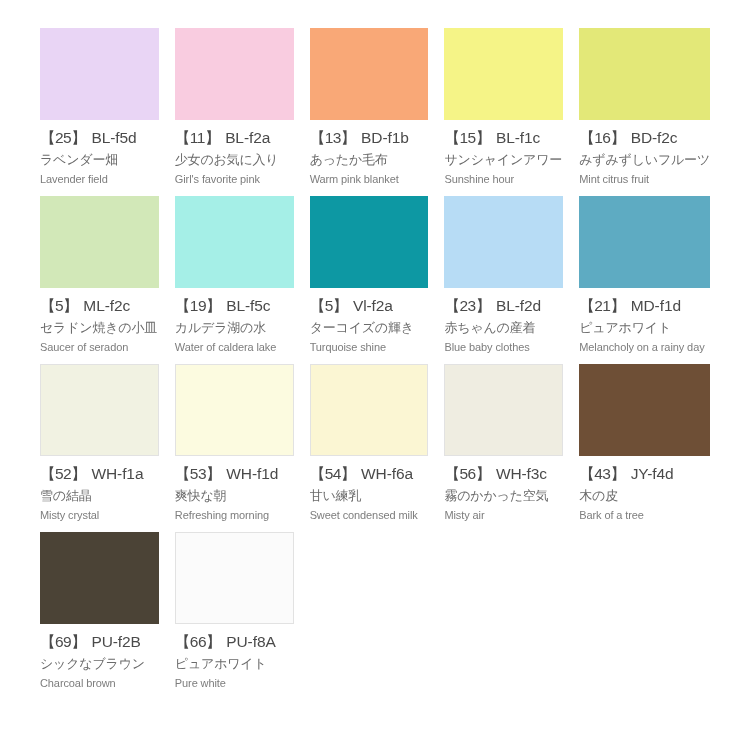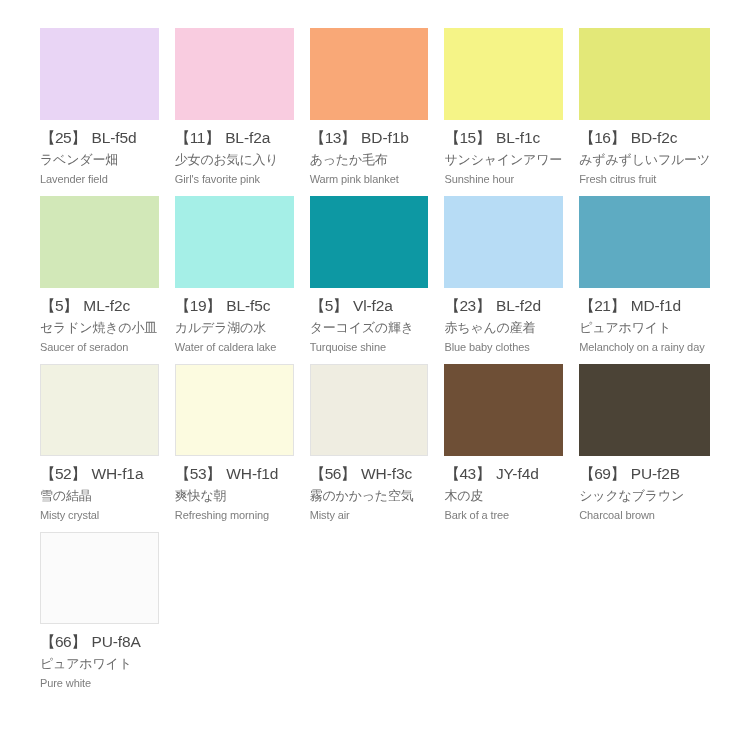--- a/index.html
+++ b/index.html
@@ -106,21 +106,21 @@
     <div class="swatch-cell">
       <div class="swatch-chip" style="background-color: rgb(245, 244, 135);"></div>
       <div class="swatch-code"><span class="code-num">【15】</span> <span class="code-id">BL-f1c</span></div>
       <div class="swatch-jp">サンシャインアワー</div>
       <div class="swatch-en">Sunshine hour</div>
     </div>
     <div class="swatch-cell">
       <div class="swatch-chip" style="background-color: rgb(227, 232, 120);"></div>
       <div class="swatch-code"><span class="code-num">【16】</span> <span class="code-id">BD-f2c</span></div>
       <div class="swatch-jp">みずみずしいフルーツ</div>
-      <div class="swatch-en">Fresh citrus fruit</div>
+      <div class="swatch-en">Mint citrus fruit</div>
     </div>
     <div class="swatch-cell">
       <div class="swatch-chip" style="background-color: rgb(210, 232, 184);"></div>
       <div class="swatch-code"><span class="code-num">【5】</span> <span class="code-id">ML-f2c</span></div>
       <div class="swatch-jp">セラドン焼きの小皿</div>
       <div class="swatch-en">Saucer of seradon</div>
     </div>
     <div class="swatch-cell">
       <div class="swatch-chip" style="background-color: rgb(165, 239, 231);"></div>
       <div class="swatch-code"><span class="code-num">【19】</span> <span class="code-id">BL-f5c</span></div>
@@ -151,20 +151,26 @@
       <div class="swatch-jp">雪の結晶</div>
       <div class="swatch-en">Misty crystal</div>
     </div>
     <div class="swatch-cell">
       <div class="swatch-chip chip-bordered" style="background-color: rgb(252, 251, 224);"></div>
       <div class="swatch-code"><span class="code-num">【53】</span> <span class="code-id">WH-f1d</span></div>
       <div class="swatch-jp">爽快な朝</div>
       <div class="swatch-en">Refreshing morning</div>
     </div>
     <div class="swatch-cell">
+      <div class="swatch-chip chip-bordered" style="background-color: rgb(251, 246, 211);"></div>
+      <div class="swatch-code"><span class="code-num">【54】</span> <span class="code-id">WH-f6a</span></div>
+      <div class="swatch-jp">甘い練乳</div>
+      <div class="swatch-en">Sweet condensed milk</div>
+    </div>
+    <div class="swatch-cell">
       <div class="swatch-chip chip-bordered" style="background-color: rgb(239, 237, 225);"></div>
       <div class="swatch-code"><span class="code-num">【56】</span> <span class="code-id">WH-f3c</span></div>
       <div class="swatch-jp">霧のかかった空気</div>
       <div class="swatch-en">Misty air</div>
     </div>
     <div class="swatch-cell">
       <div class="swatch-chip" style="background-color: rgb(110, 79, 54);"></div>
       <div class="swatch-code"><span class="code-num">【43】</span> <span class="code-id">JY-f4d</span></div>
       <div class="swatch-jp">木の皮</div>
       <div class="swatch-en">Bark of a tree</div>

